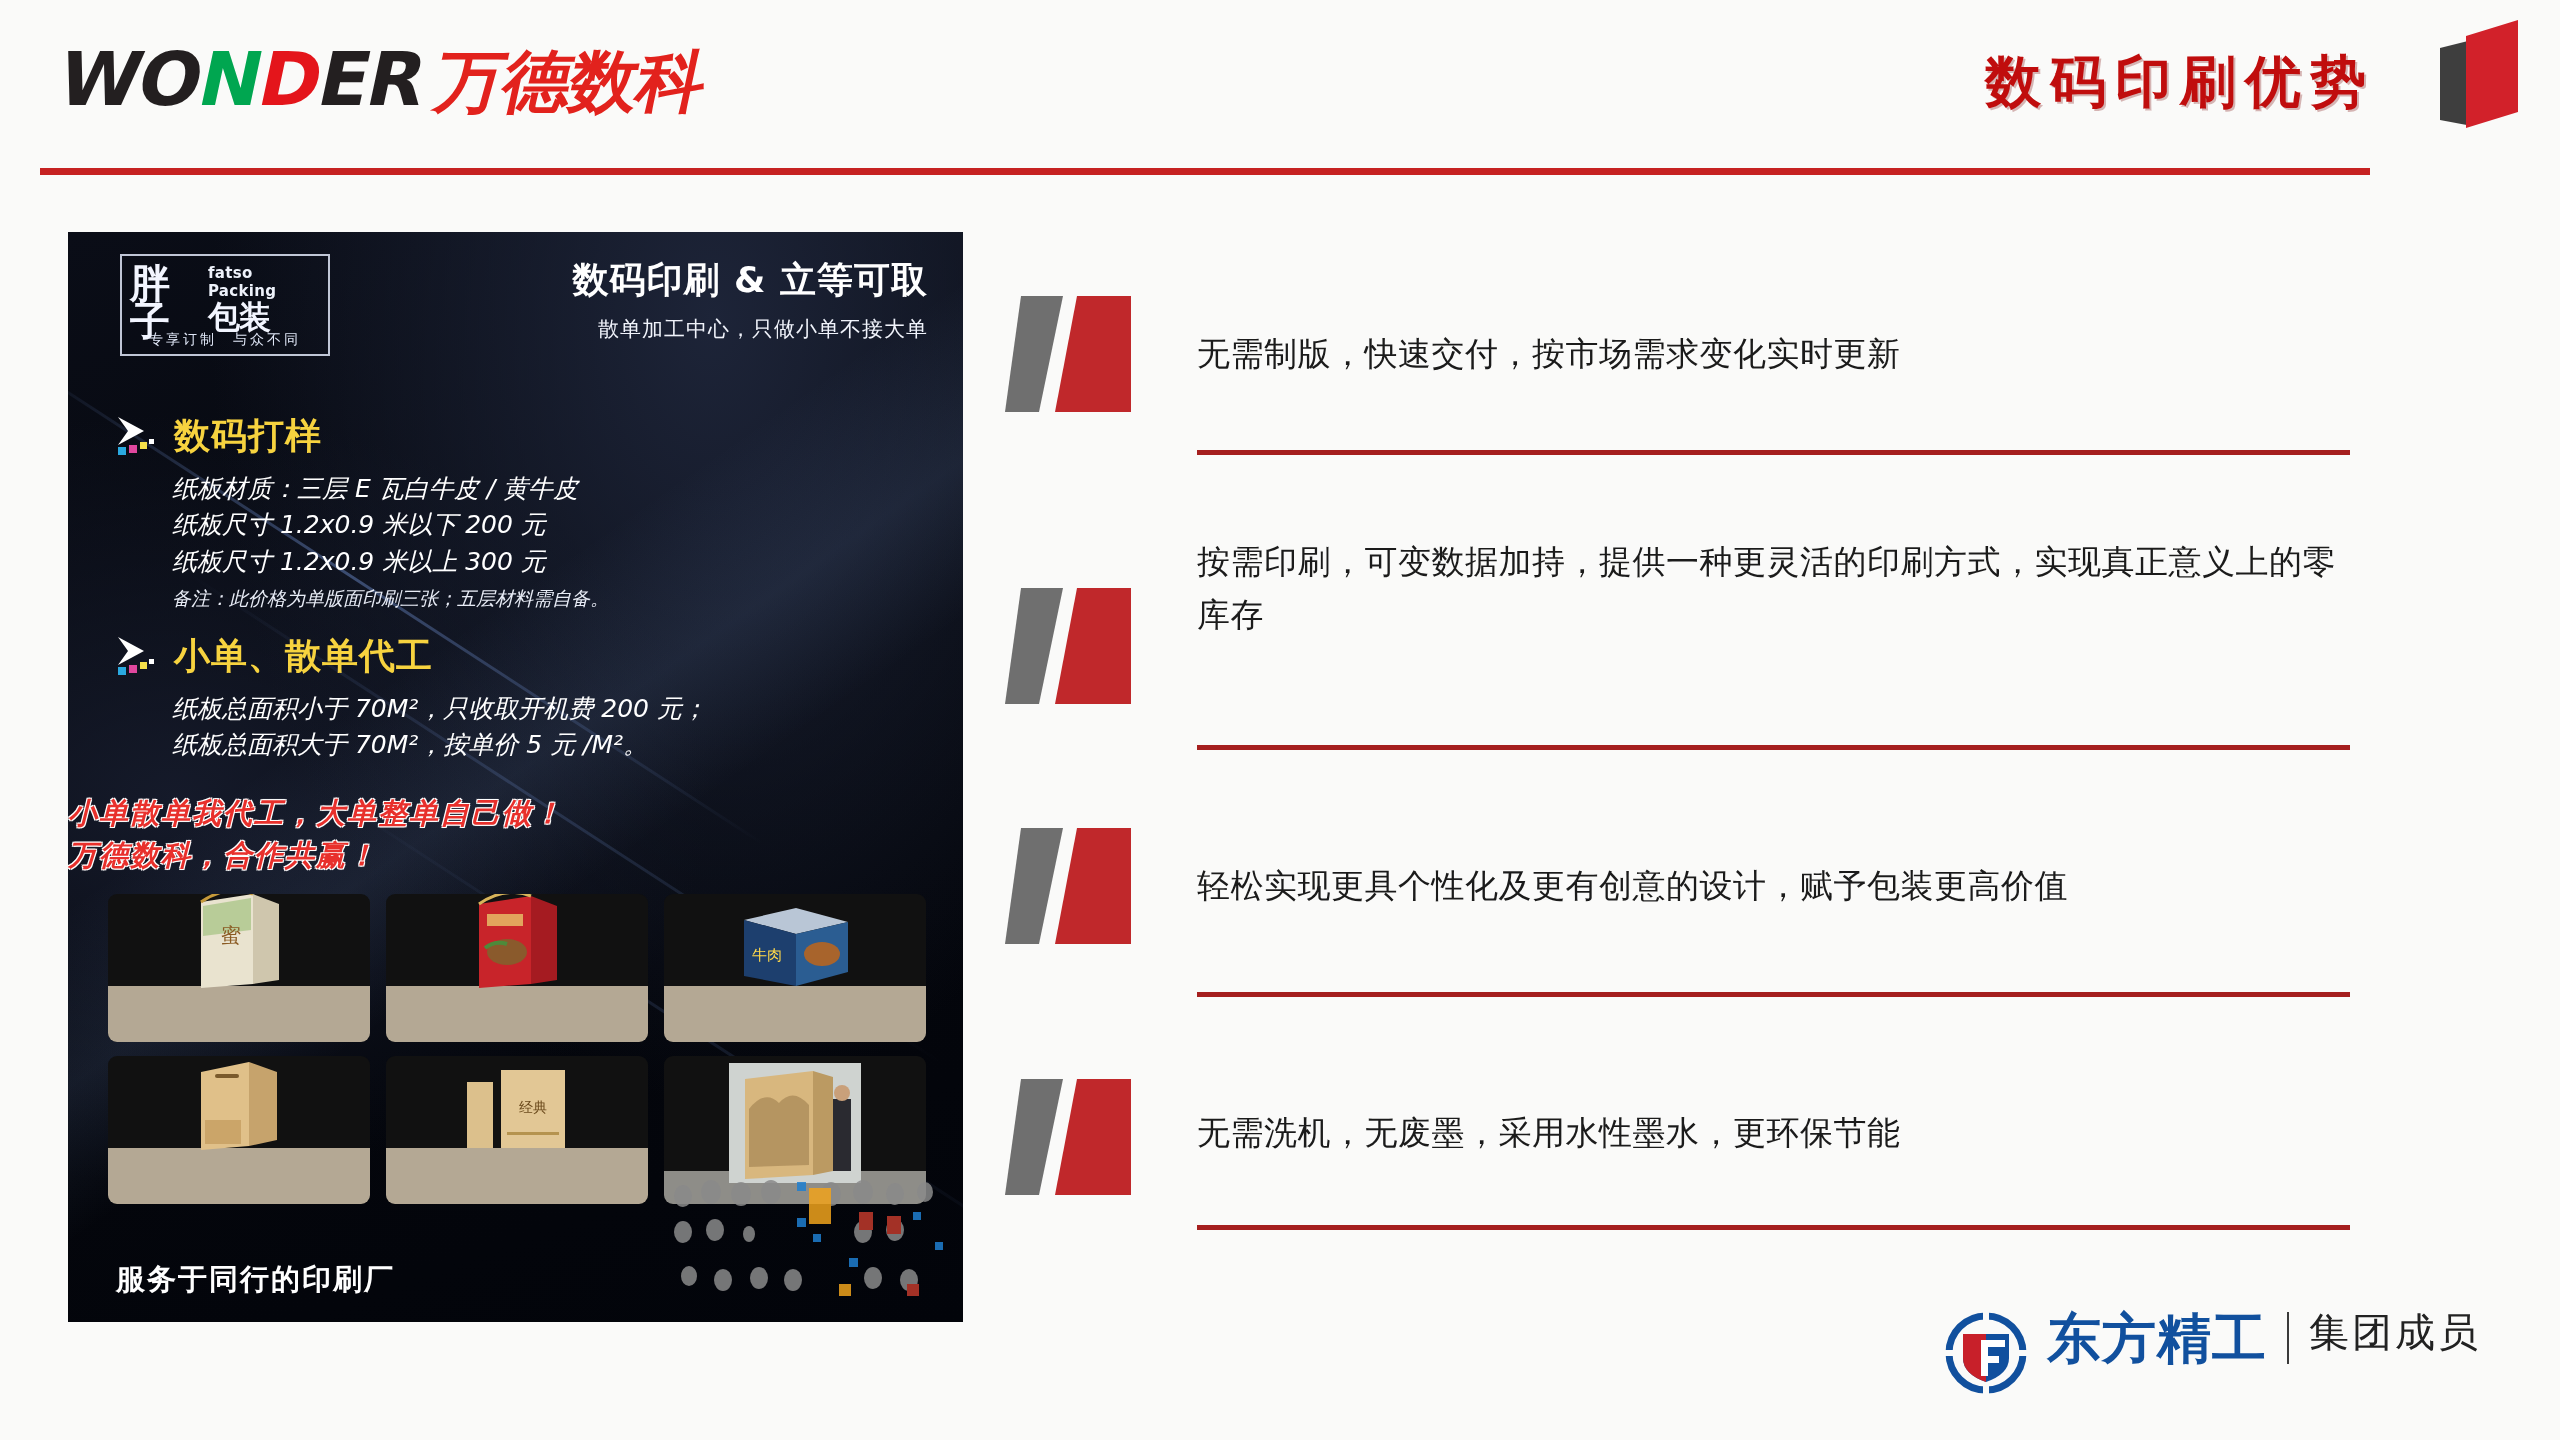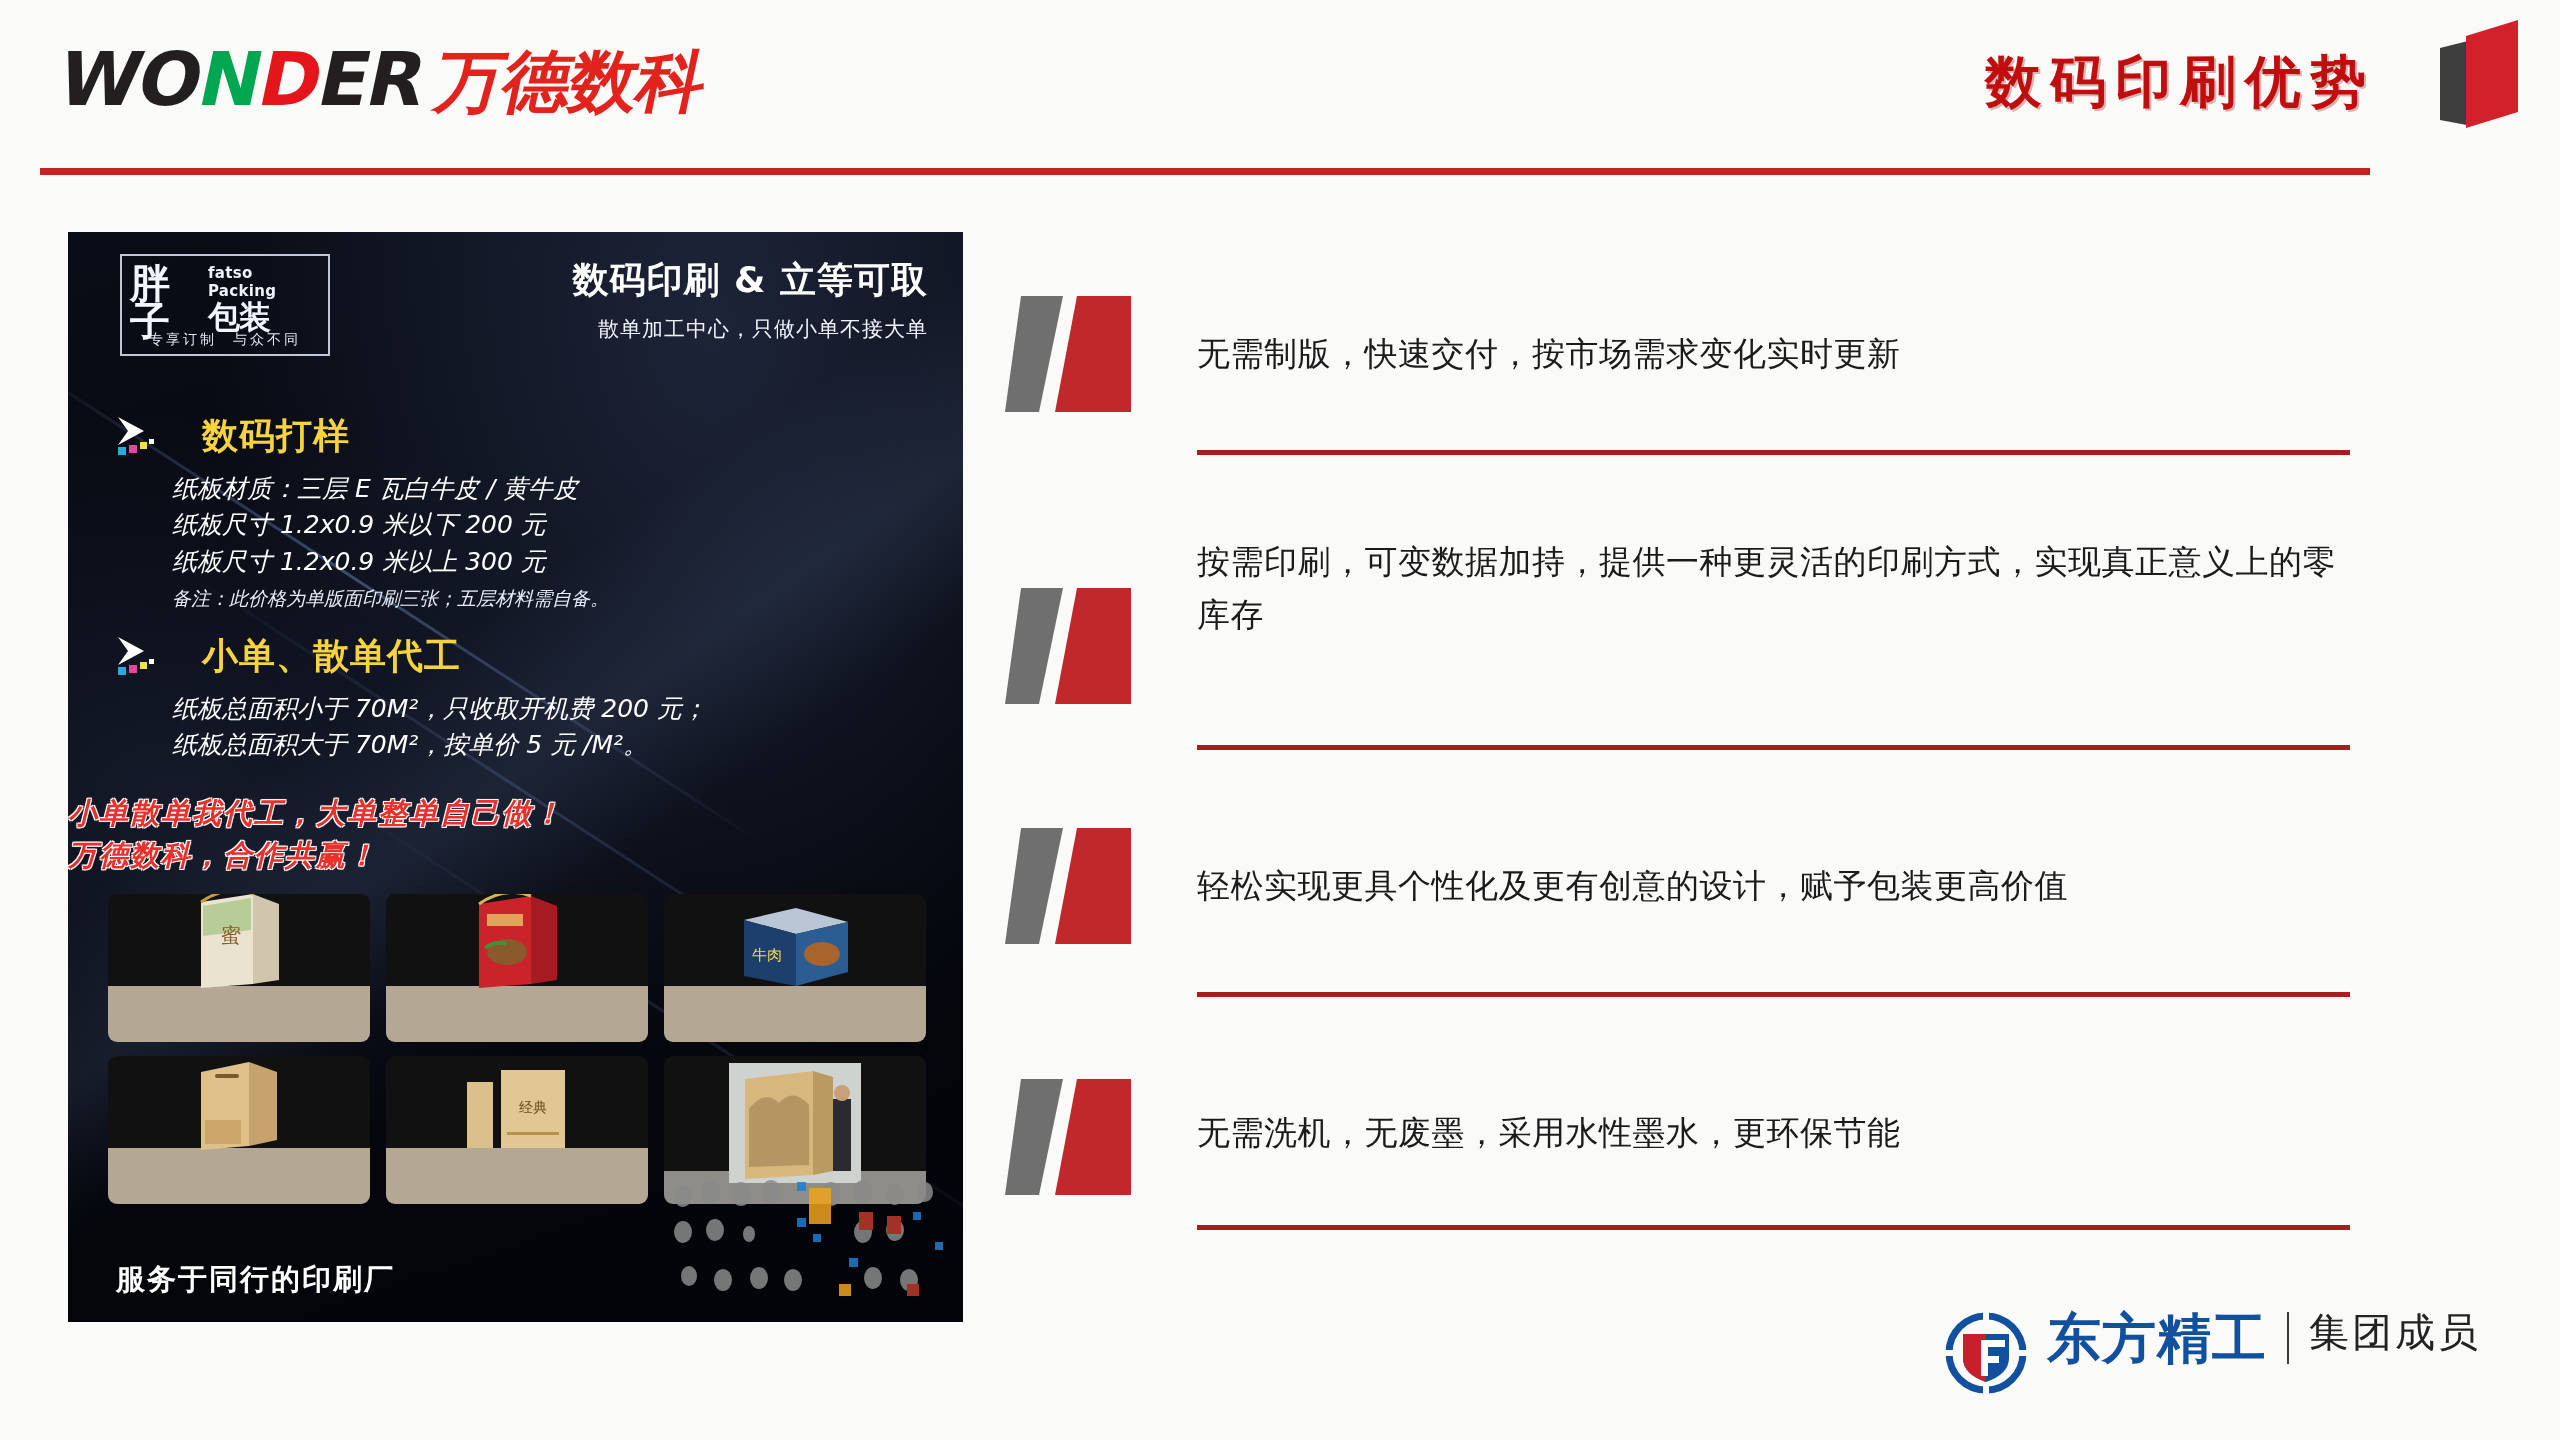--- a/index.html
+++ b/index.html
@@ -97,21 +97,20 @@
   .poster-head-sub {
     font-size:21px; color:#f0f3fb; margin-top:10px; letter-spacing:1px;
     font-family:"DejaVu Sans",sans-serif; white-space:nowrap;
   }
 
   .sec { position:absolute; left:46px; width:800px; }
   .sec-title-row { display:flex; align-items:center; gap:14px; }
   .sec-title {
     font-size:36px; font-weight:bold; color:#f7d33f; letter-spacing:1px;
     font-family:Liberation Serif, serif;
-    margin-left:28px;
   }
   .sec-lines { margin-top:10px; padding-left:58px;font-style:italic; }
   .sec-line {
     font-size:25px; color:#ffffff; line-height:1.45; white-space:nowrap;
     font-family:"DejaVu Sans",sans-serif;
   }
   .sec-note { font-size:19px; color:#e8ecf6; margin-top:6px; white-space:nowrap; font-family:"DejaVu Sans",sans-serif; }
 
   .slogan {
     position:absolute; left:0; right:0; top:560px; 

